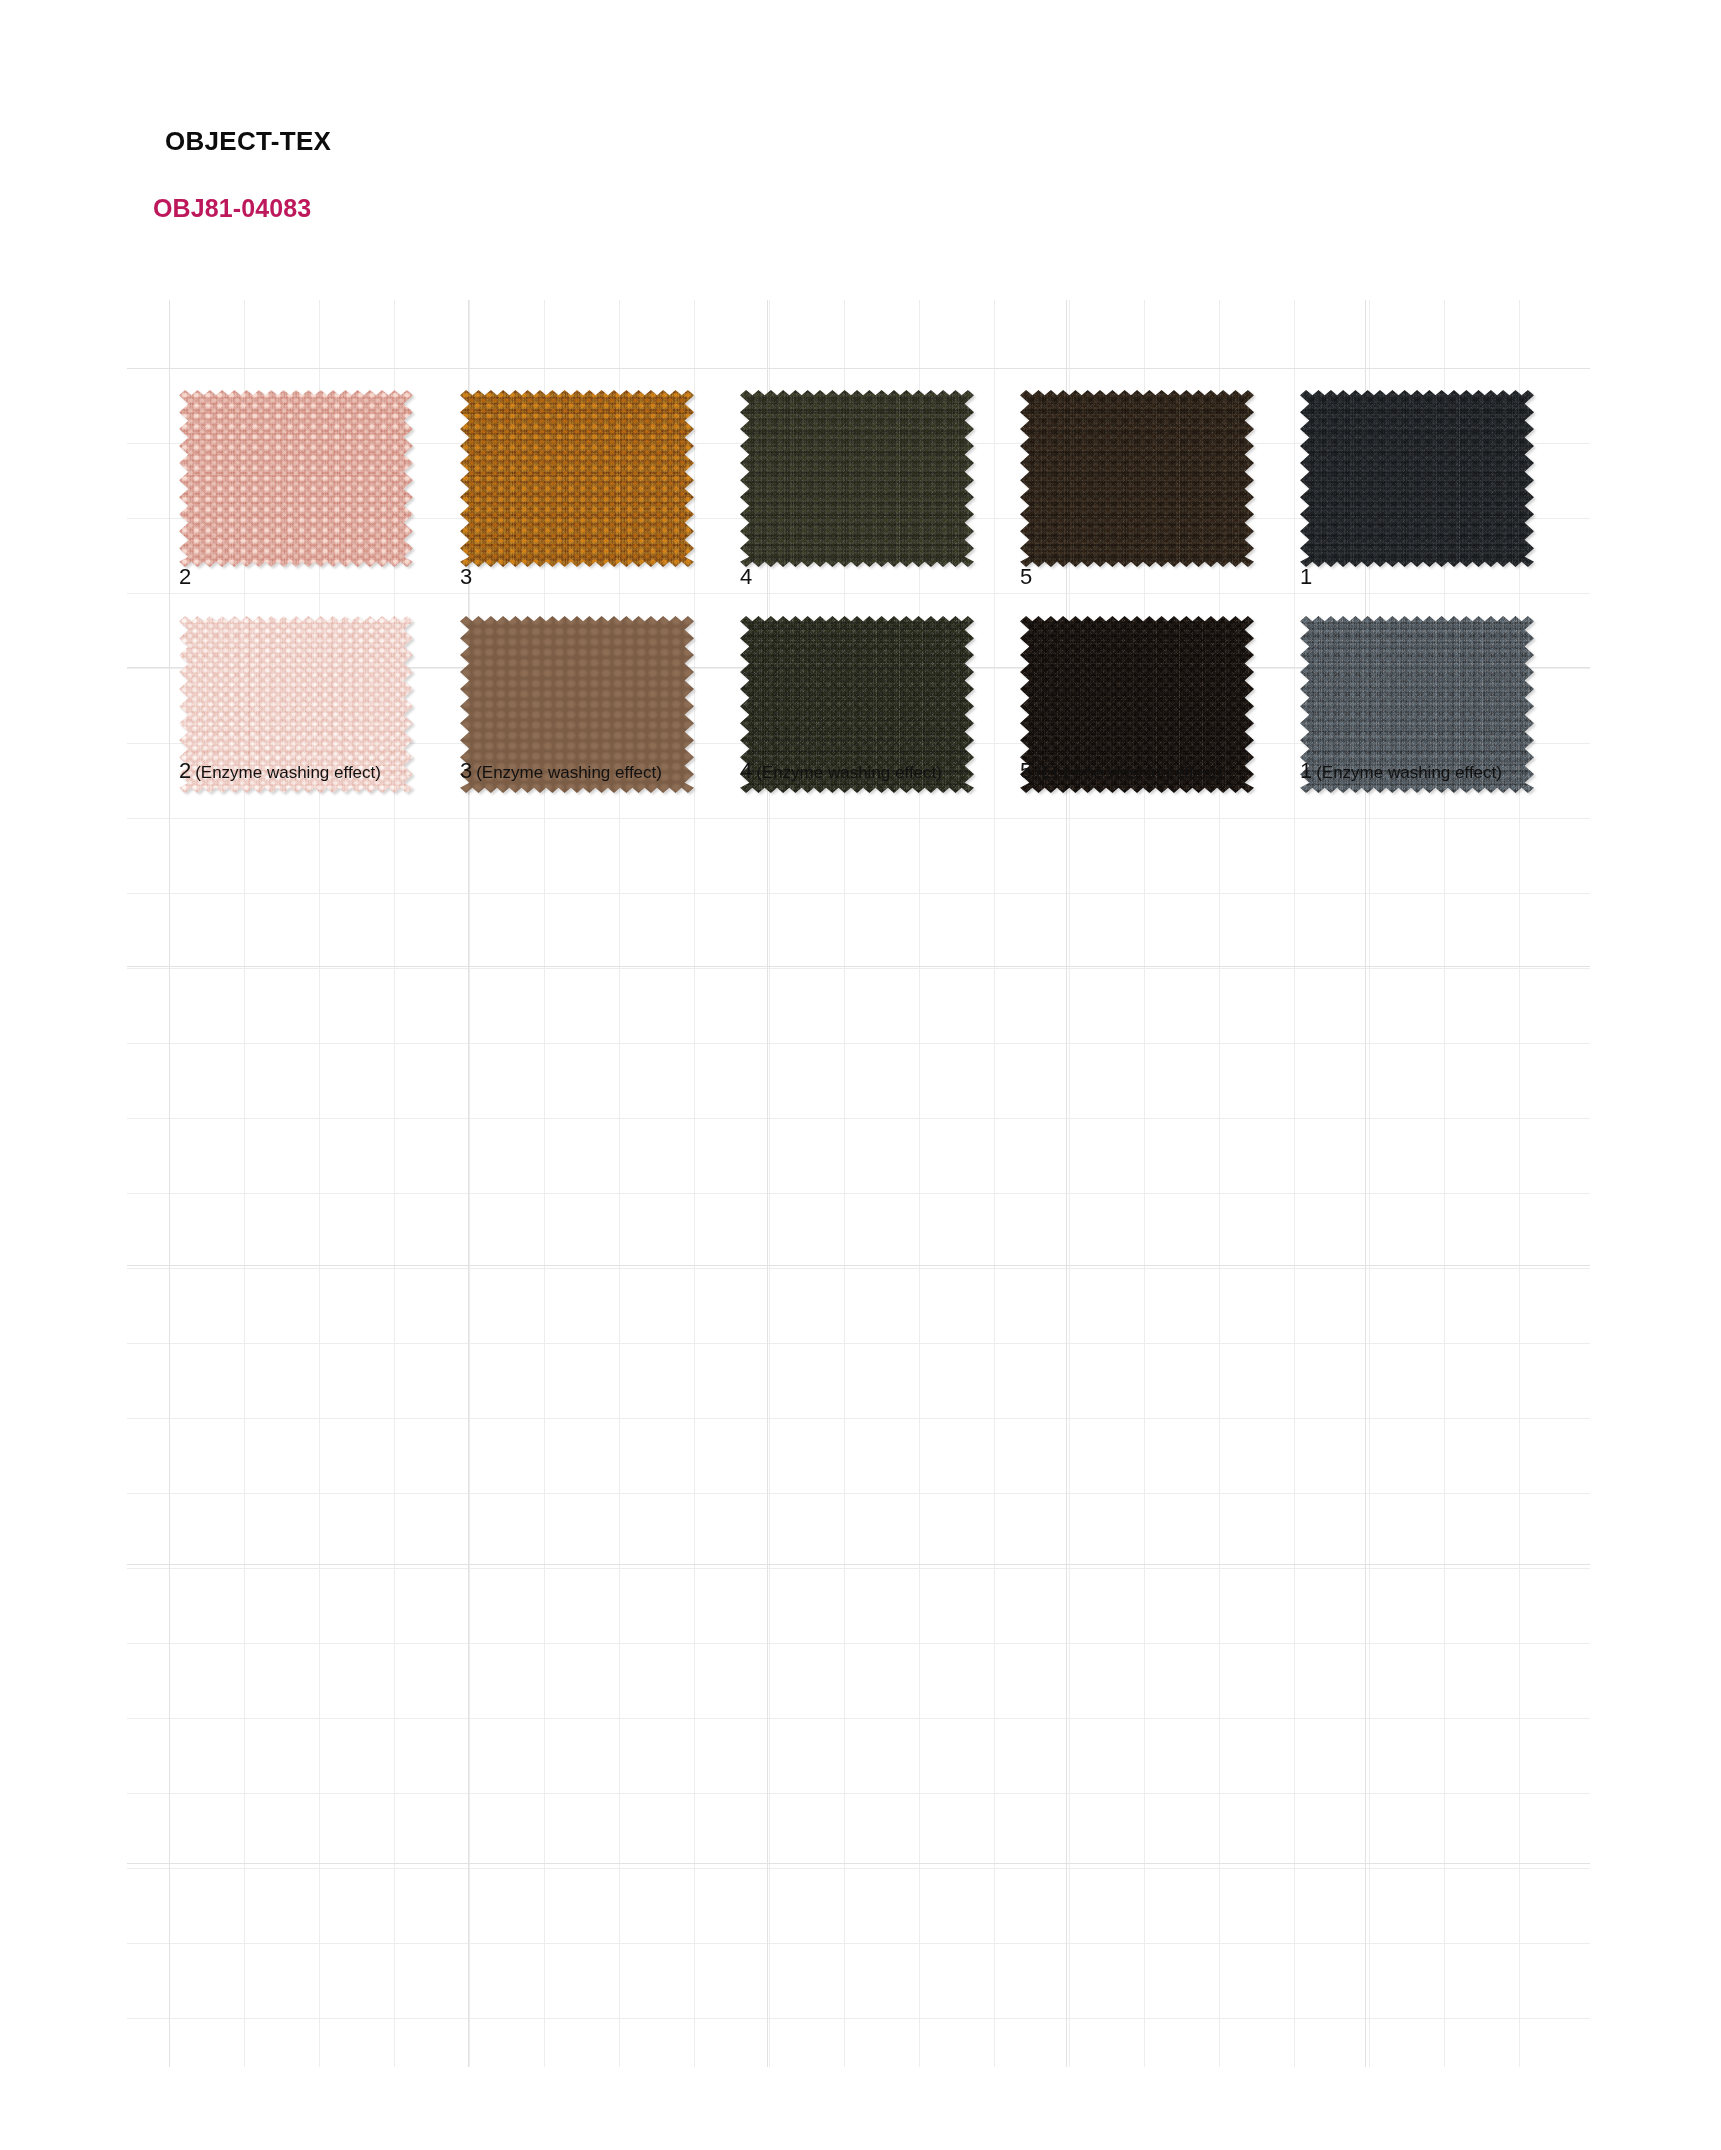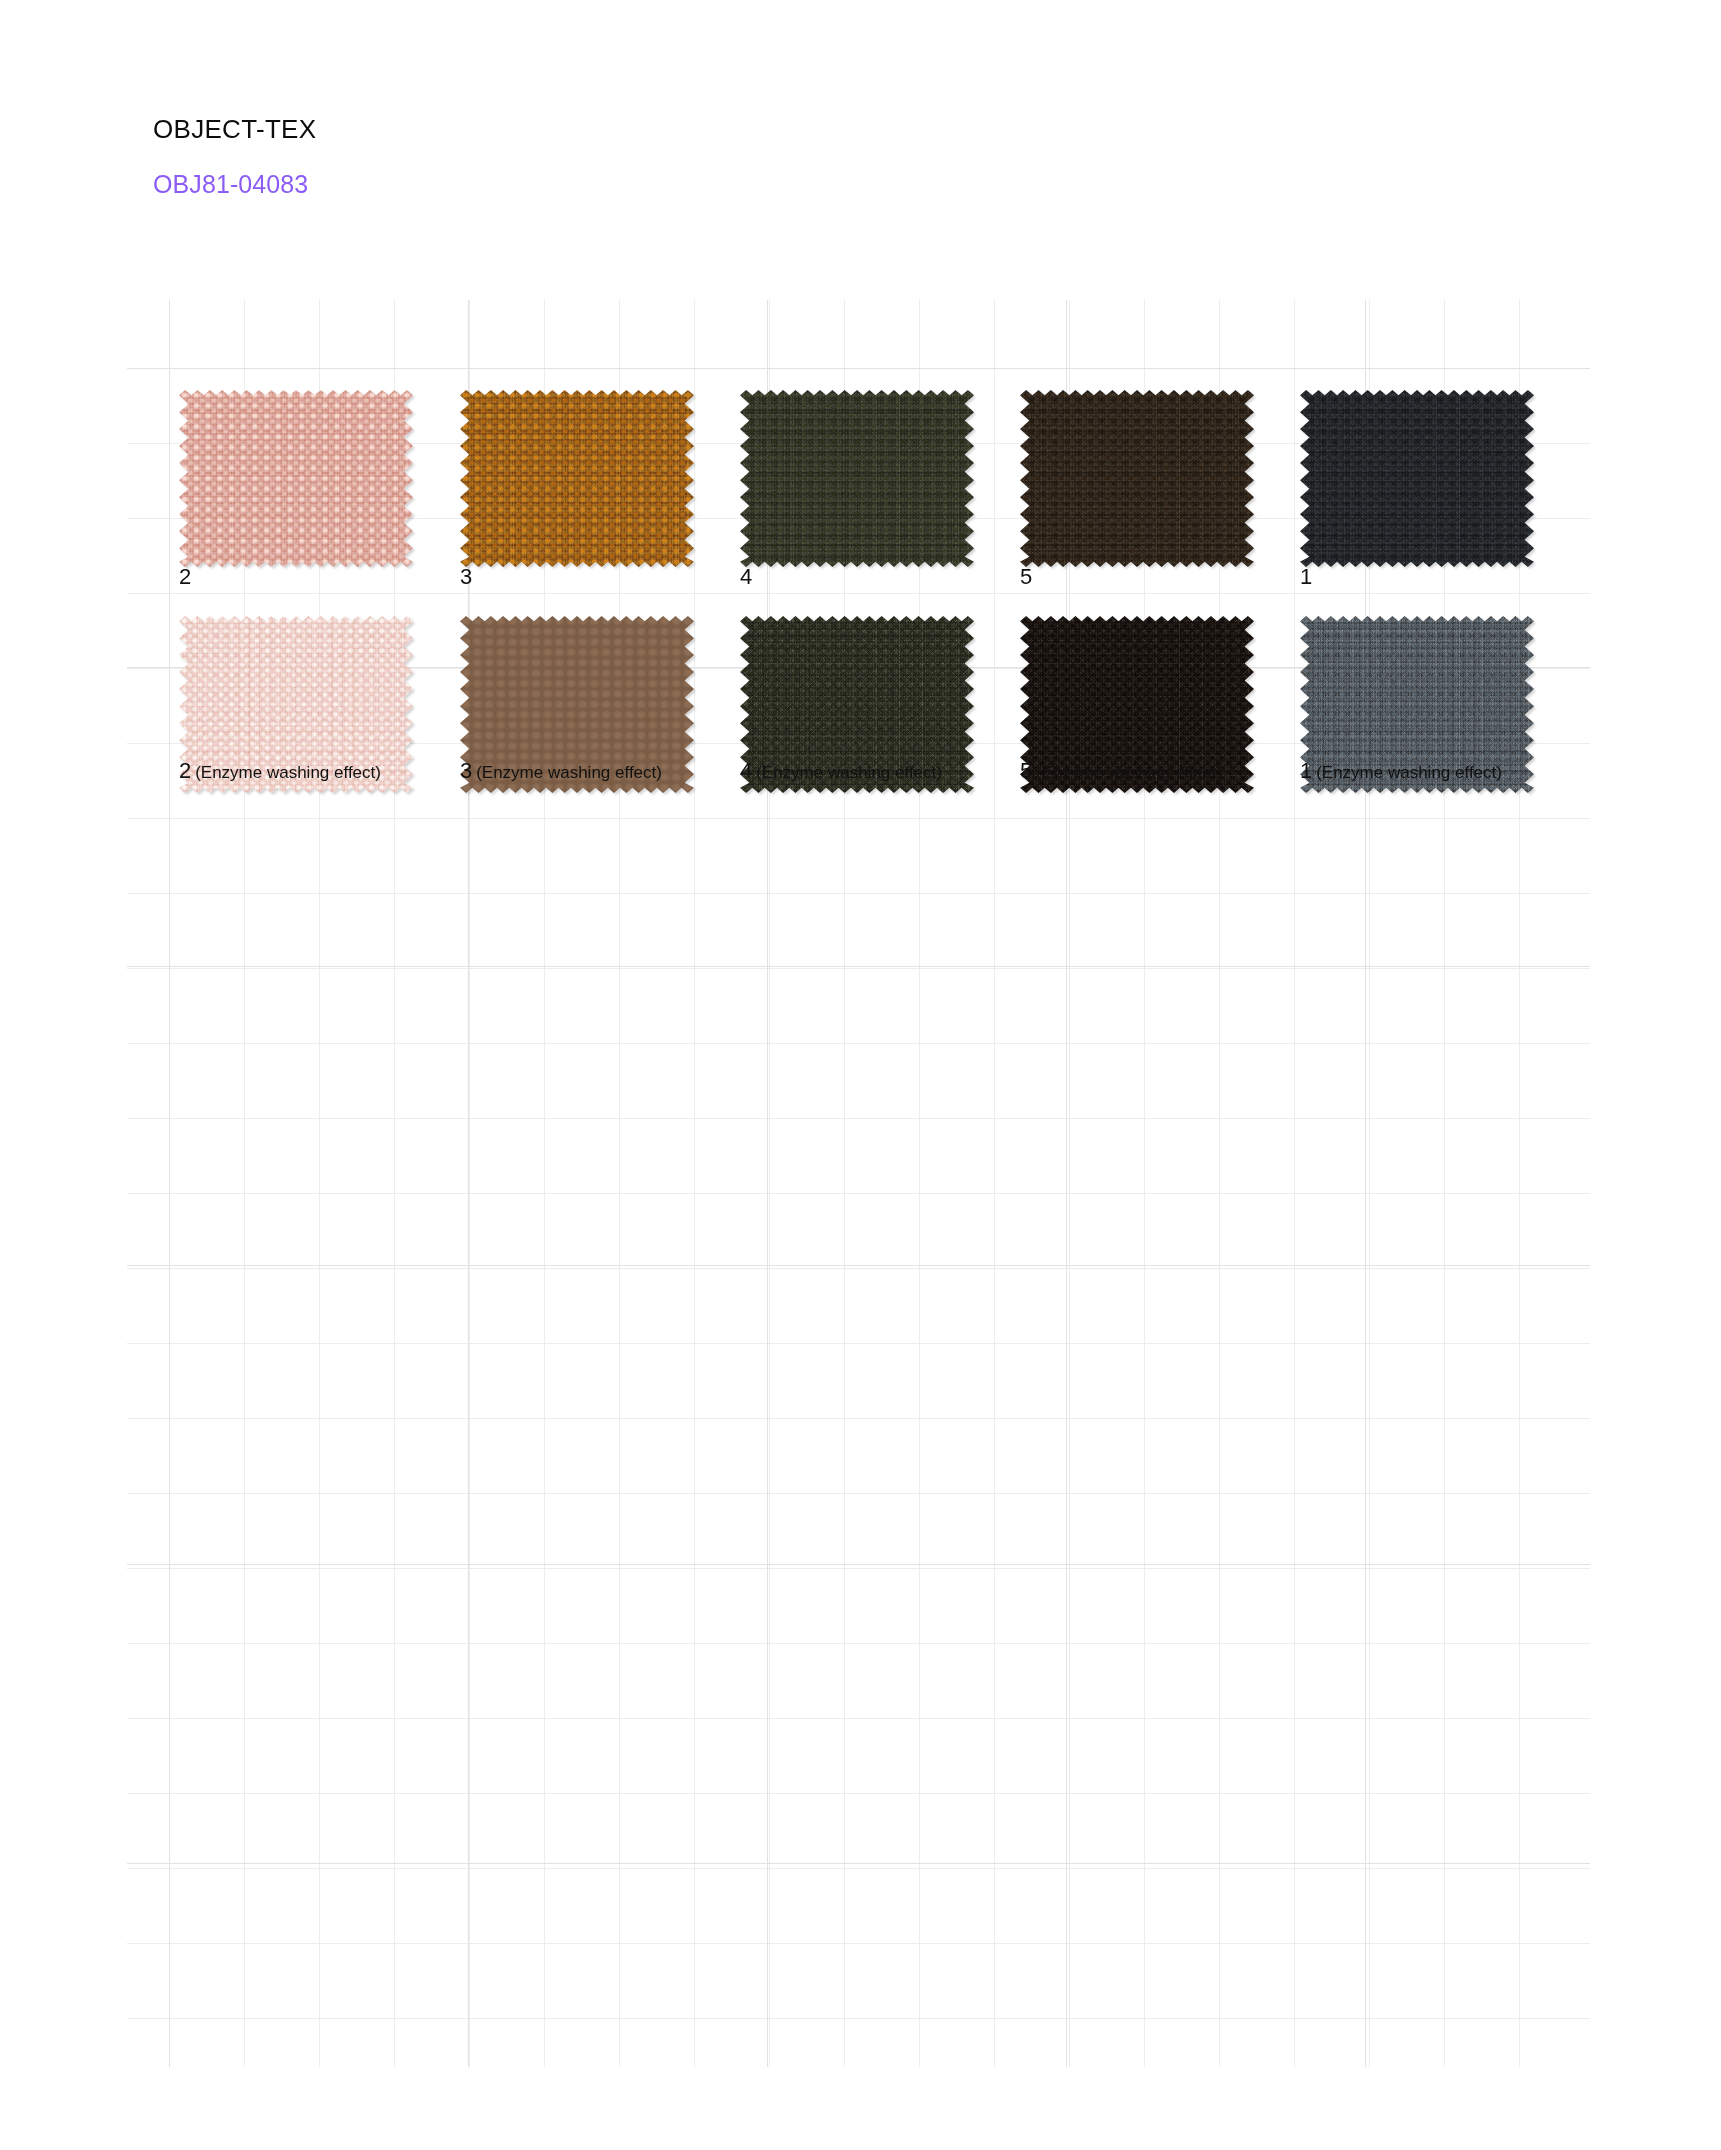--- a/index.html
+++ b/index.html
@@ -19,34 +19,34 @@
 
   
   #header {
     position: absolute;
     left: 153px;
     top: 114px;
     width: 1040px;
   }
   #brand-title {
     font-size: 26px;
-    font-weight: normal;
+    font-weight: bold;
     letter-spacing: 0.3px;
     line-height: 1.2;
-    margin: 0;
+    margin: 12px;
     color: #0d0d0d;
   }
   #article-code {
     font-size: 25px;
-    font-weight: 400;
+    font-weight: 700;
     letter-spacing: 0.1px;
     line-height: 1.2;
     margin: 0;
     padding-top: 23.4px;
-    color: #8b5cf6;
+    color: #be185d;
   }
 
   
   #grid-sheet {
     position: absolute;
     left: 127px;
     top: 300px;
     width: 1463px;
     height: 1767px;
     background-color: #ffffff;

